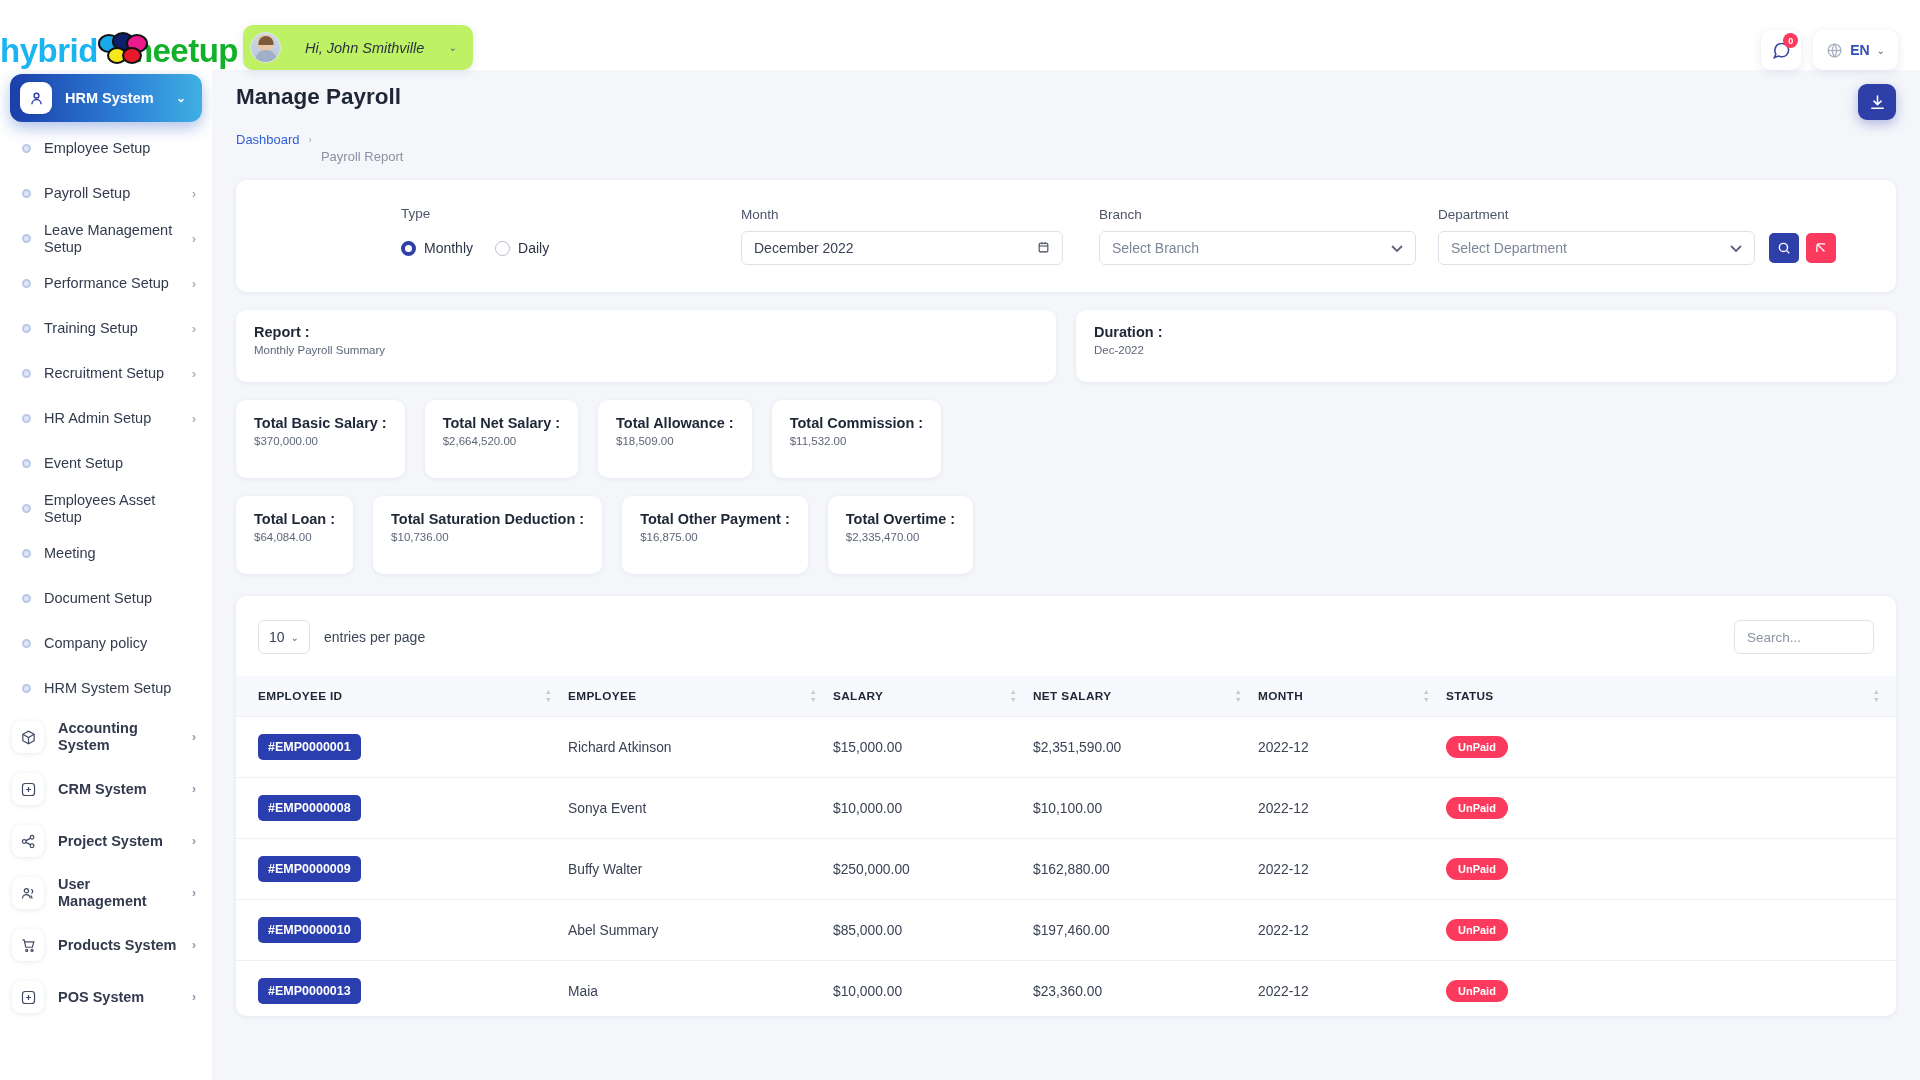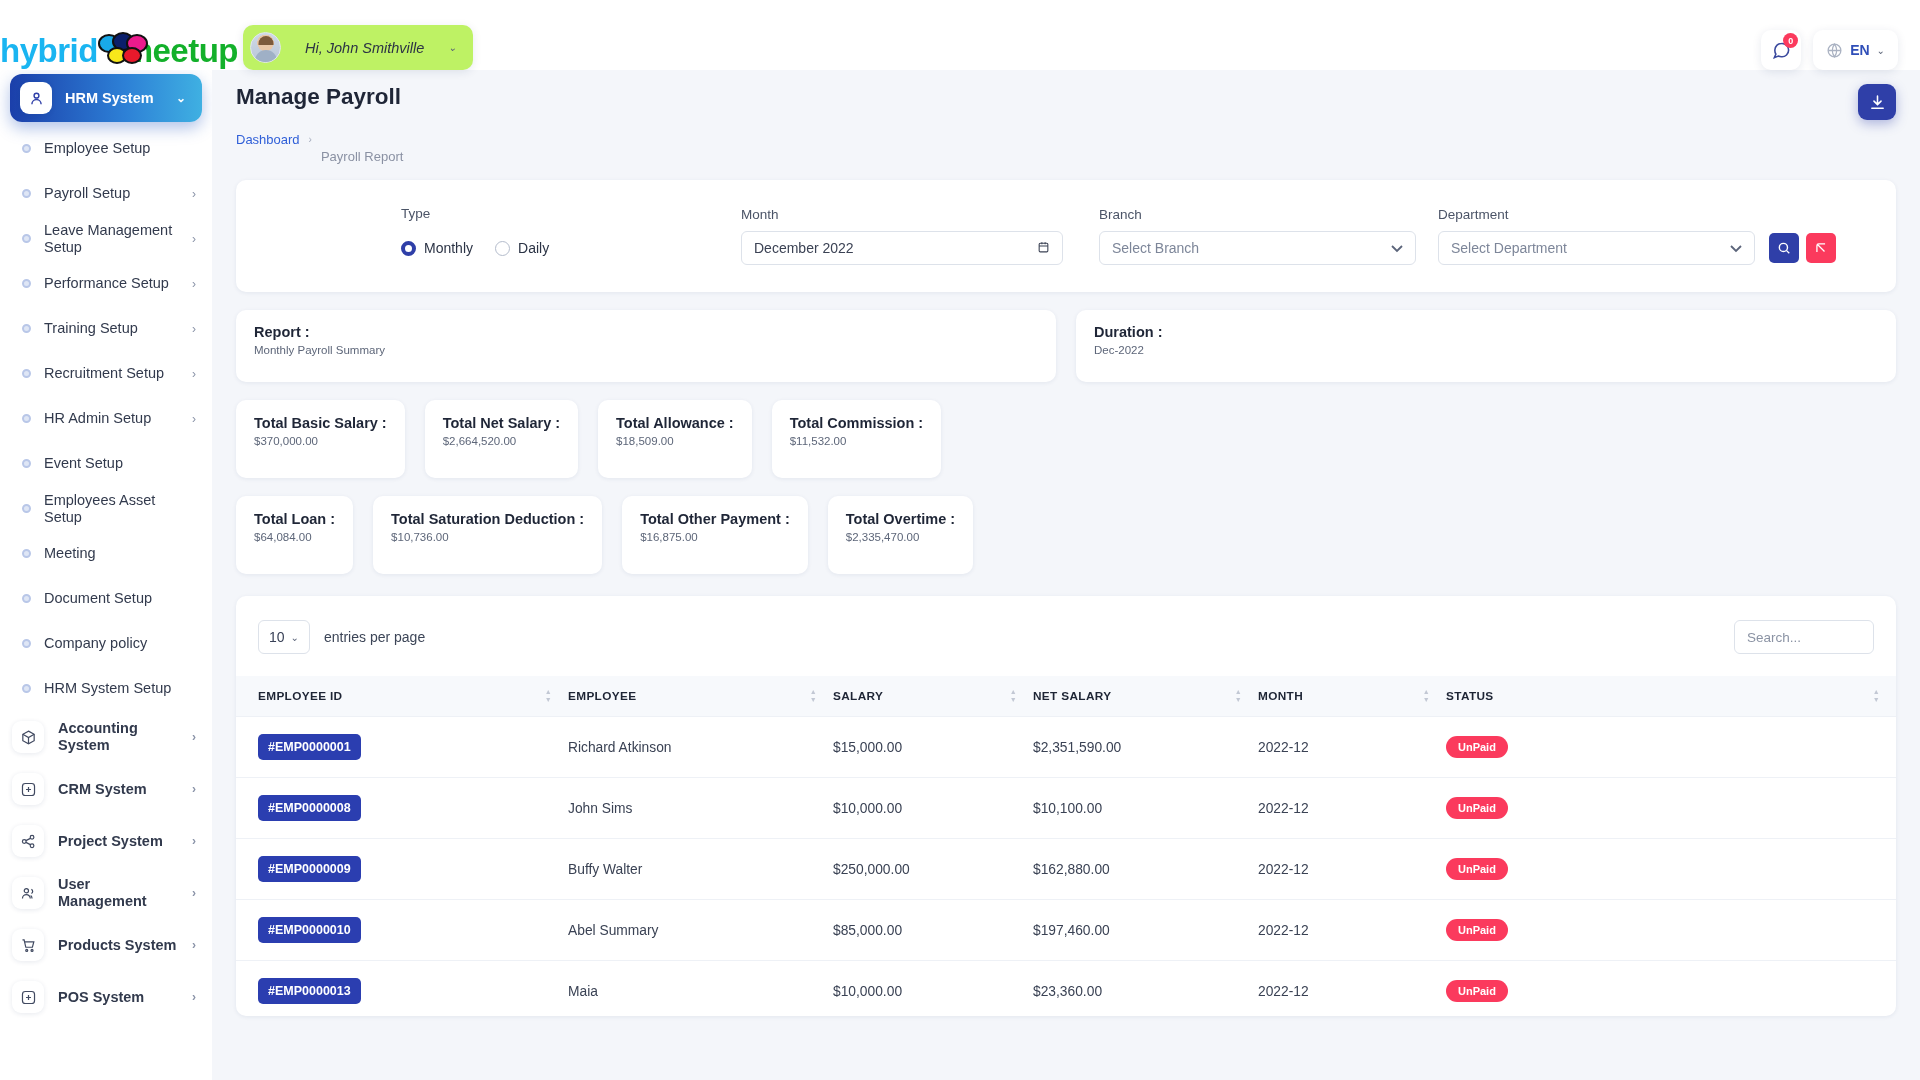--- a/index.html
+++ b/index.html
@@ -542,21 +542,21 @@
           <tr>
             <td class="col1"><span class="pill-id">#EMP0000001</span></td>
             <td class="col2">Richard Atkinson</td>
             <td class="col3">$15,000.00</td>
             <td class="col4">$2,351,590.00</td>
             <td class="col5">2022-12</td>
             <td><span class="pill-status">UnPaid</span></td>
           </tr>
           <tr>
             <td class="col1"><span class="pill-id">#EMP0000008</span></td>
-            <td class="col2">John Sims</td>
+            <td class="col2">Sonya Event</td>
             <td class="col3">$10,000.00</td>
             <td class="col4">$10,100.00</td>
             <td class="col5">2022-12</td>
             <td><span class="pill-status">UnPaid</span></td>
           </tr>
           <tr>
             <td class="col1"><span class="pill-id">#EMP0000009</span></td>
             <td class="col2">Buffy Walter</td>
             <td class="col3">$250,000.00</td>
             <td class="col4">$162,880.00</td>

